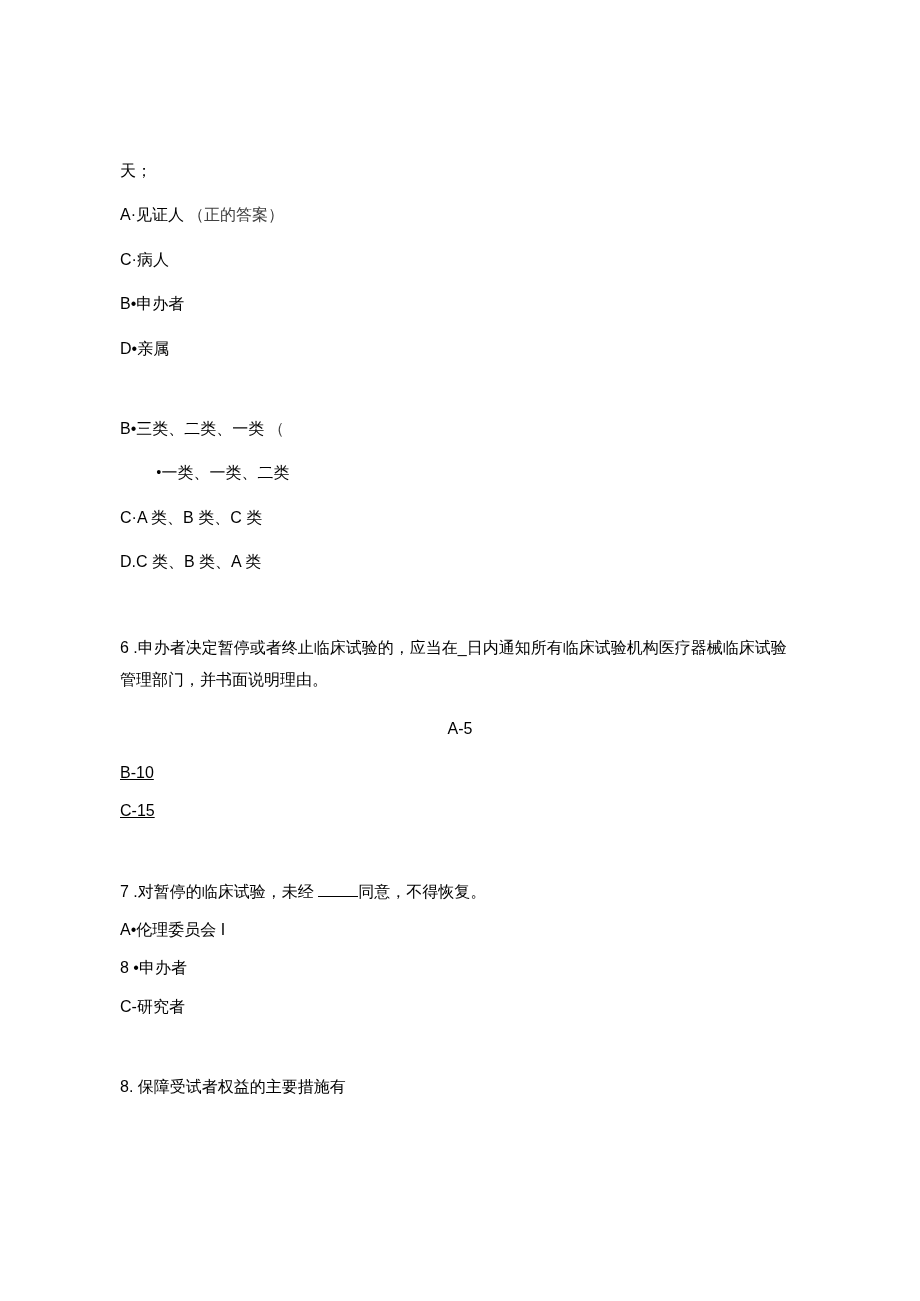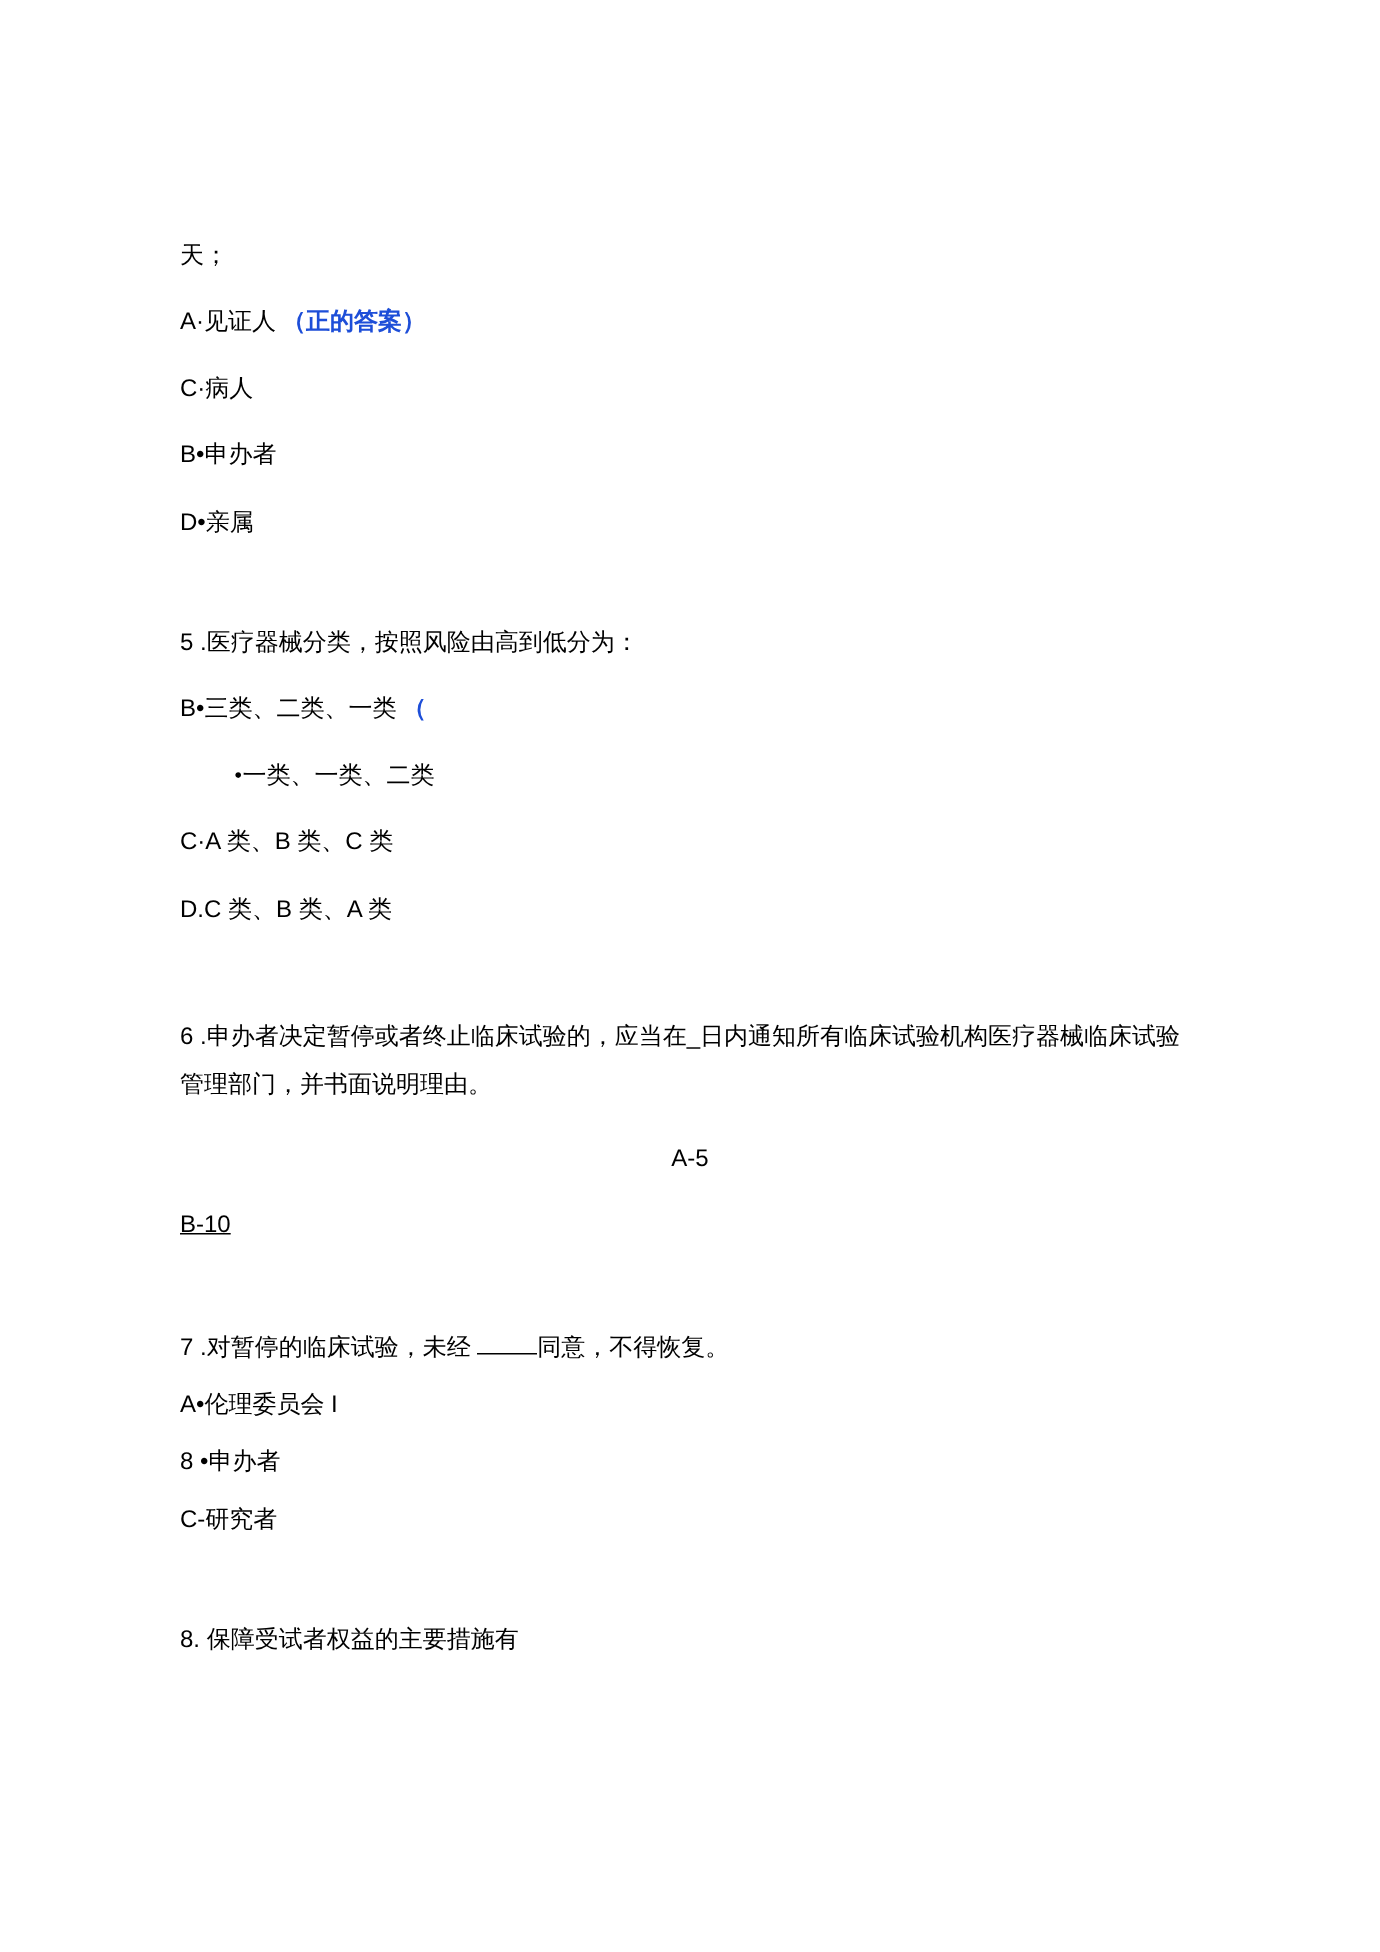--- a/index.html
+++ b/index.html
@@ -8,21 +8,21 @@
     height: 1301px;
     background: #fff;
     font-family: "SimSun", "Songti SC", serif;
     font-size: 16px;
     color: #000;
     line-height: 1.4;
     padding: 160px 120px 0 120px;
   }
   .line { margin-bottom: 22px; }
   .sans { font-family: Arial, "Helvetica Neue", Helvetica, sans-serif; }
-  .orange { color: #1d4ed8; font-weight: bold; }
+  .orange { color: #404040; }
   .q { margin-top: 58px; }
   .q6 .line:nth-child(n+3) { margin-bottom: 16px; text-decoration: underline; }
   .q7 .line { margin-bottom: 16px; }
   .q7 .q7first { }
   .blank { border-bottom: 1px solid #000; display: inline-block; width: 40px; height: 1em; vertical-align: baseline; }
 </style>
 </head>
 <body>
 
 <div>
@@ -30,34 +30,34 @@
   <div class="line">天；</div>
   <div class="line">
     <span class="sans">A·见证人</span>
     <span class="orange">（正的答案）</span>
   </div>
   <div class="line sans">C·病人</div>
   <div class="line sans">B•申办者</div>
   <div class="line sans">D•亲属</div>
 
   <div class="q">
-    <div class="line sans">5  .医疗器械分类，按照风险由高到低分为：</div>
     <div class="line">
       <span class="sans">B•三类、二类、一类</span>
       <span class="orange">（</span>
     </div>
     <div class="line" style="padding-left:36px;">•一类、一类、二类</div>
     <div class="line sans">C·A 类、B 类、C 类</div>
     <div class="line sans">D.C 类、B 类、A 类</div>
   </div>
 
   <div class="q q6">
     <div class="line sans" style="line-height:2;">6  .申办者决定暂停或者终止临床试验的，应当在_日内通知所有临床试验机构医疗器械临床试验管理部门，并书面说明理由。</div>
     <div class="line sans" style="margin-top:10px;text-align:center;">A-5</div>
     <div class="line sans">B-10</div>
+    <div class="line sans">C-15</div>
   </div>
 
   <div class="q q7">
     <div class="line sans q7first">
       <span>7  .对暂停的临床试验，未经 </span><span class="blank"></span><span>同意，不得恢复。</span>
     </div>
     <div class="line sans">A•伦理委员会 I</div>
     <div class="line sans">8   •申办者</div>
     <div class="line sans">C-研究者</div>
   </div>

